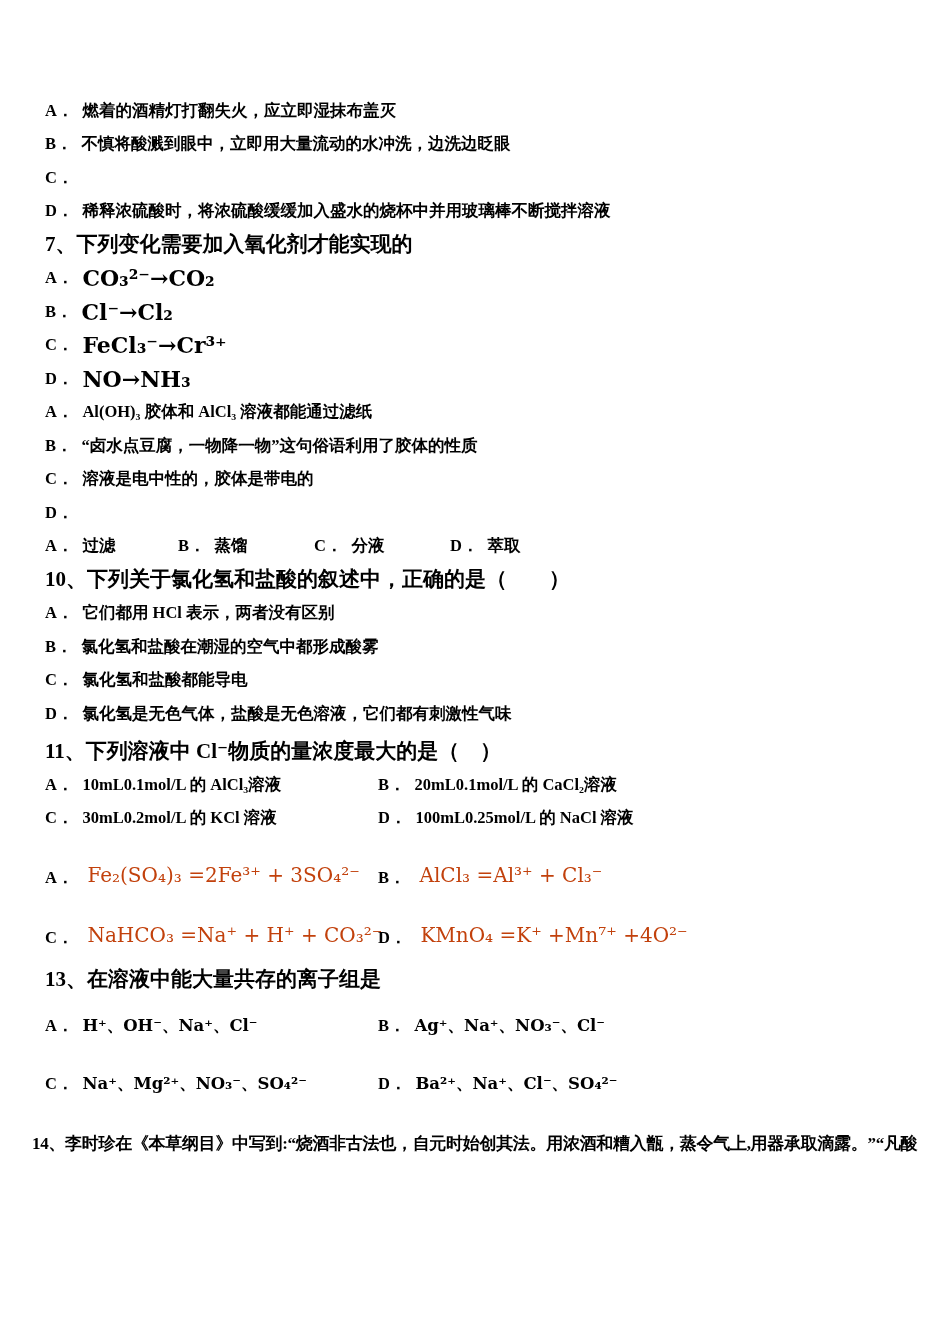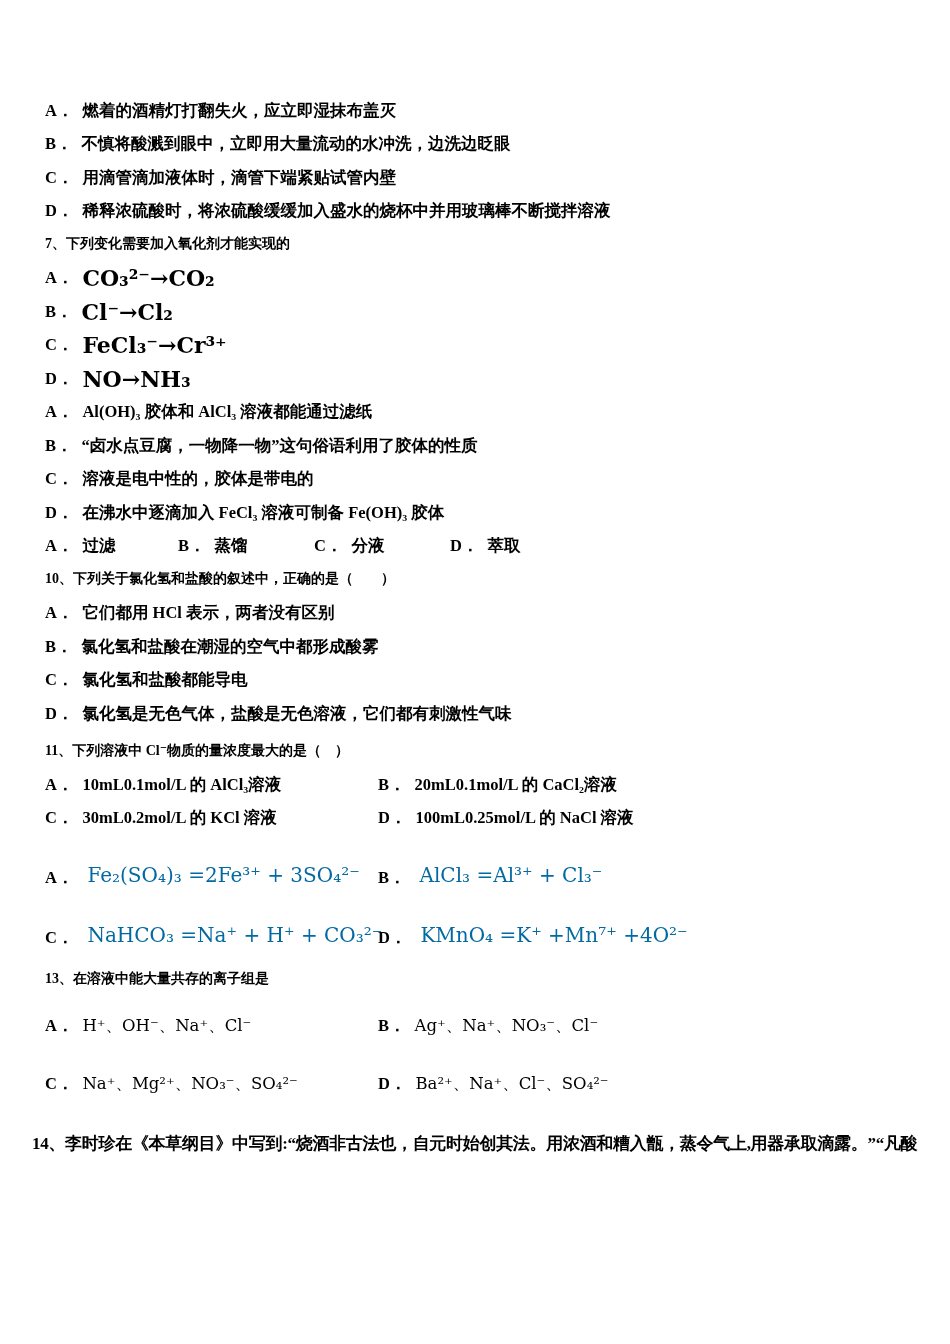--- a/index.html
+++ b/index.html
@@ -20,21 +20,21 @@
     overflow: hidden;
   }
   .line {
     height: 33.5px;
     display: flex;
     align-items: center;
     font-size: 16.5px;
     line-height: 1.2;
     white-space: nowrap;
   }
-  .stem { font-size: 14px; text-align: right; }
+  .stem { font-size: 21px; text-align: right; }
   .opt-label {
     margin-right: 9px;
     white-space: pre;
   }
   .opt-text { white-space: pre; }
   .formula {
     font-family: "DejaVu Serif", "Liberation Serif", serif;
     font-weight: 700;
     font-size: 22px;
   }
@@ -47,28 +47,28 @@
   .row2 .col1 { width: 333px; display: flex; align-items: center; }
   .row2 .col2 { display: flex; align-items: center; }
   
   .eqrow { height: 60px; display: flex; align-items: flex-end; }
   .eqrow .col1 { width: 333px; display: flex; align-items: flex-end; }
   .eqrow .col2 { display: flex; align-items: flex-end; }
   .eq-label { margin-right: 14px; font-size: 16.5px; padding-bottom: 6px; }
   .equation {
     font-family: "DejaVu Serif", "Liberation Serif", serif;
     font-weight: 400;
-    color: #0369a1;
+    color: #c2410c;
     font-size: 20px;
     padding-bottom: 8px;
     white-space: pre;
   }
   .ion {
     font-family: "DejaVu Serif", "Liberation Serif", serif;
-    font-weight: 400;
+    font-weight: 700;
     font-size: 16.5px;
     white-space: pre;
   }
   #q11 { margin-top: 4px; }
   #q13 { margin-top: 8px; }
   #q14 { margin-top: 16px; }
   .q14-line {
     height: 30px;
     display: flex;
     align-items: center;
@@ -86,21 +86,20 @@
   <div class="line">
     <span class="opt-label">A．</span>
     <span class="opt-text">燃着的酒精灯打翻失火，应立即湿抹布盖灭</span>
   </div>
   <div class="line">
     <span class="opt-label">B．</span>
     <span class="opt-text">不慎将酸溅到眼中，立即用大量流动的水冲洗，边洗边眨眼</span>
   </div>
   <div class="line">
     <span class="opt-label">C．</span>
-    <span class="opt-text">用滴管滴加液体时，滴管下端紧贴试管内壁</span>
   </div>
   <div class="line">
     <span class="opt-label">D．</span>
     <span class="opt-text">稀释浓硫酸时，将浓硫酸缓缓加入盛水的烧杯中并用玻璃棒不断搅拌溶液</span>
   </div>
 
   <div id="q7">
     <div class="line stem">7、下列变化需要加入氧化剂才能实现的</div>
     <div class="line">
       <span class="opt-label">A．</span>
@@ -128,21 +127,20 @@
     <div class="line">
       <span class="opt-label">B．</span>
       <span class="opt-text">“卤水点豆腐，一物降一物”这句俗语利用了胶体的性质</span>
     </div>
     <div class="line">
       <span class="opt-label">C．</span>
       <span class="opt-text">溶液是电中性的，胶体是带电的</span>
     </div>
     <div class="line">
       <span class="opt-label">D．</span>
-      <span class="opt-text">在沸水中逐滴加入 FeCl₃ 溶液可制备 Fe(OH)₃ 胶体</span>
     </div>
   </div>
 
   <div id="q9">
     <div class="line row4">
       <span class="cell">
         <span class="opt-label">A．</span>
         <span class="opt-text">过滤</span>
       </span>
       <span class="cell">

